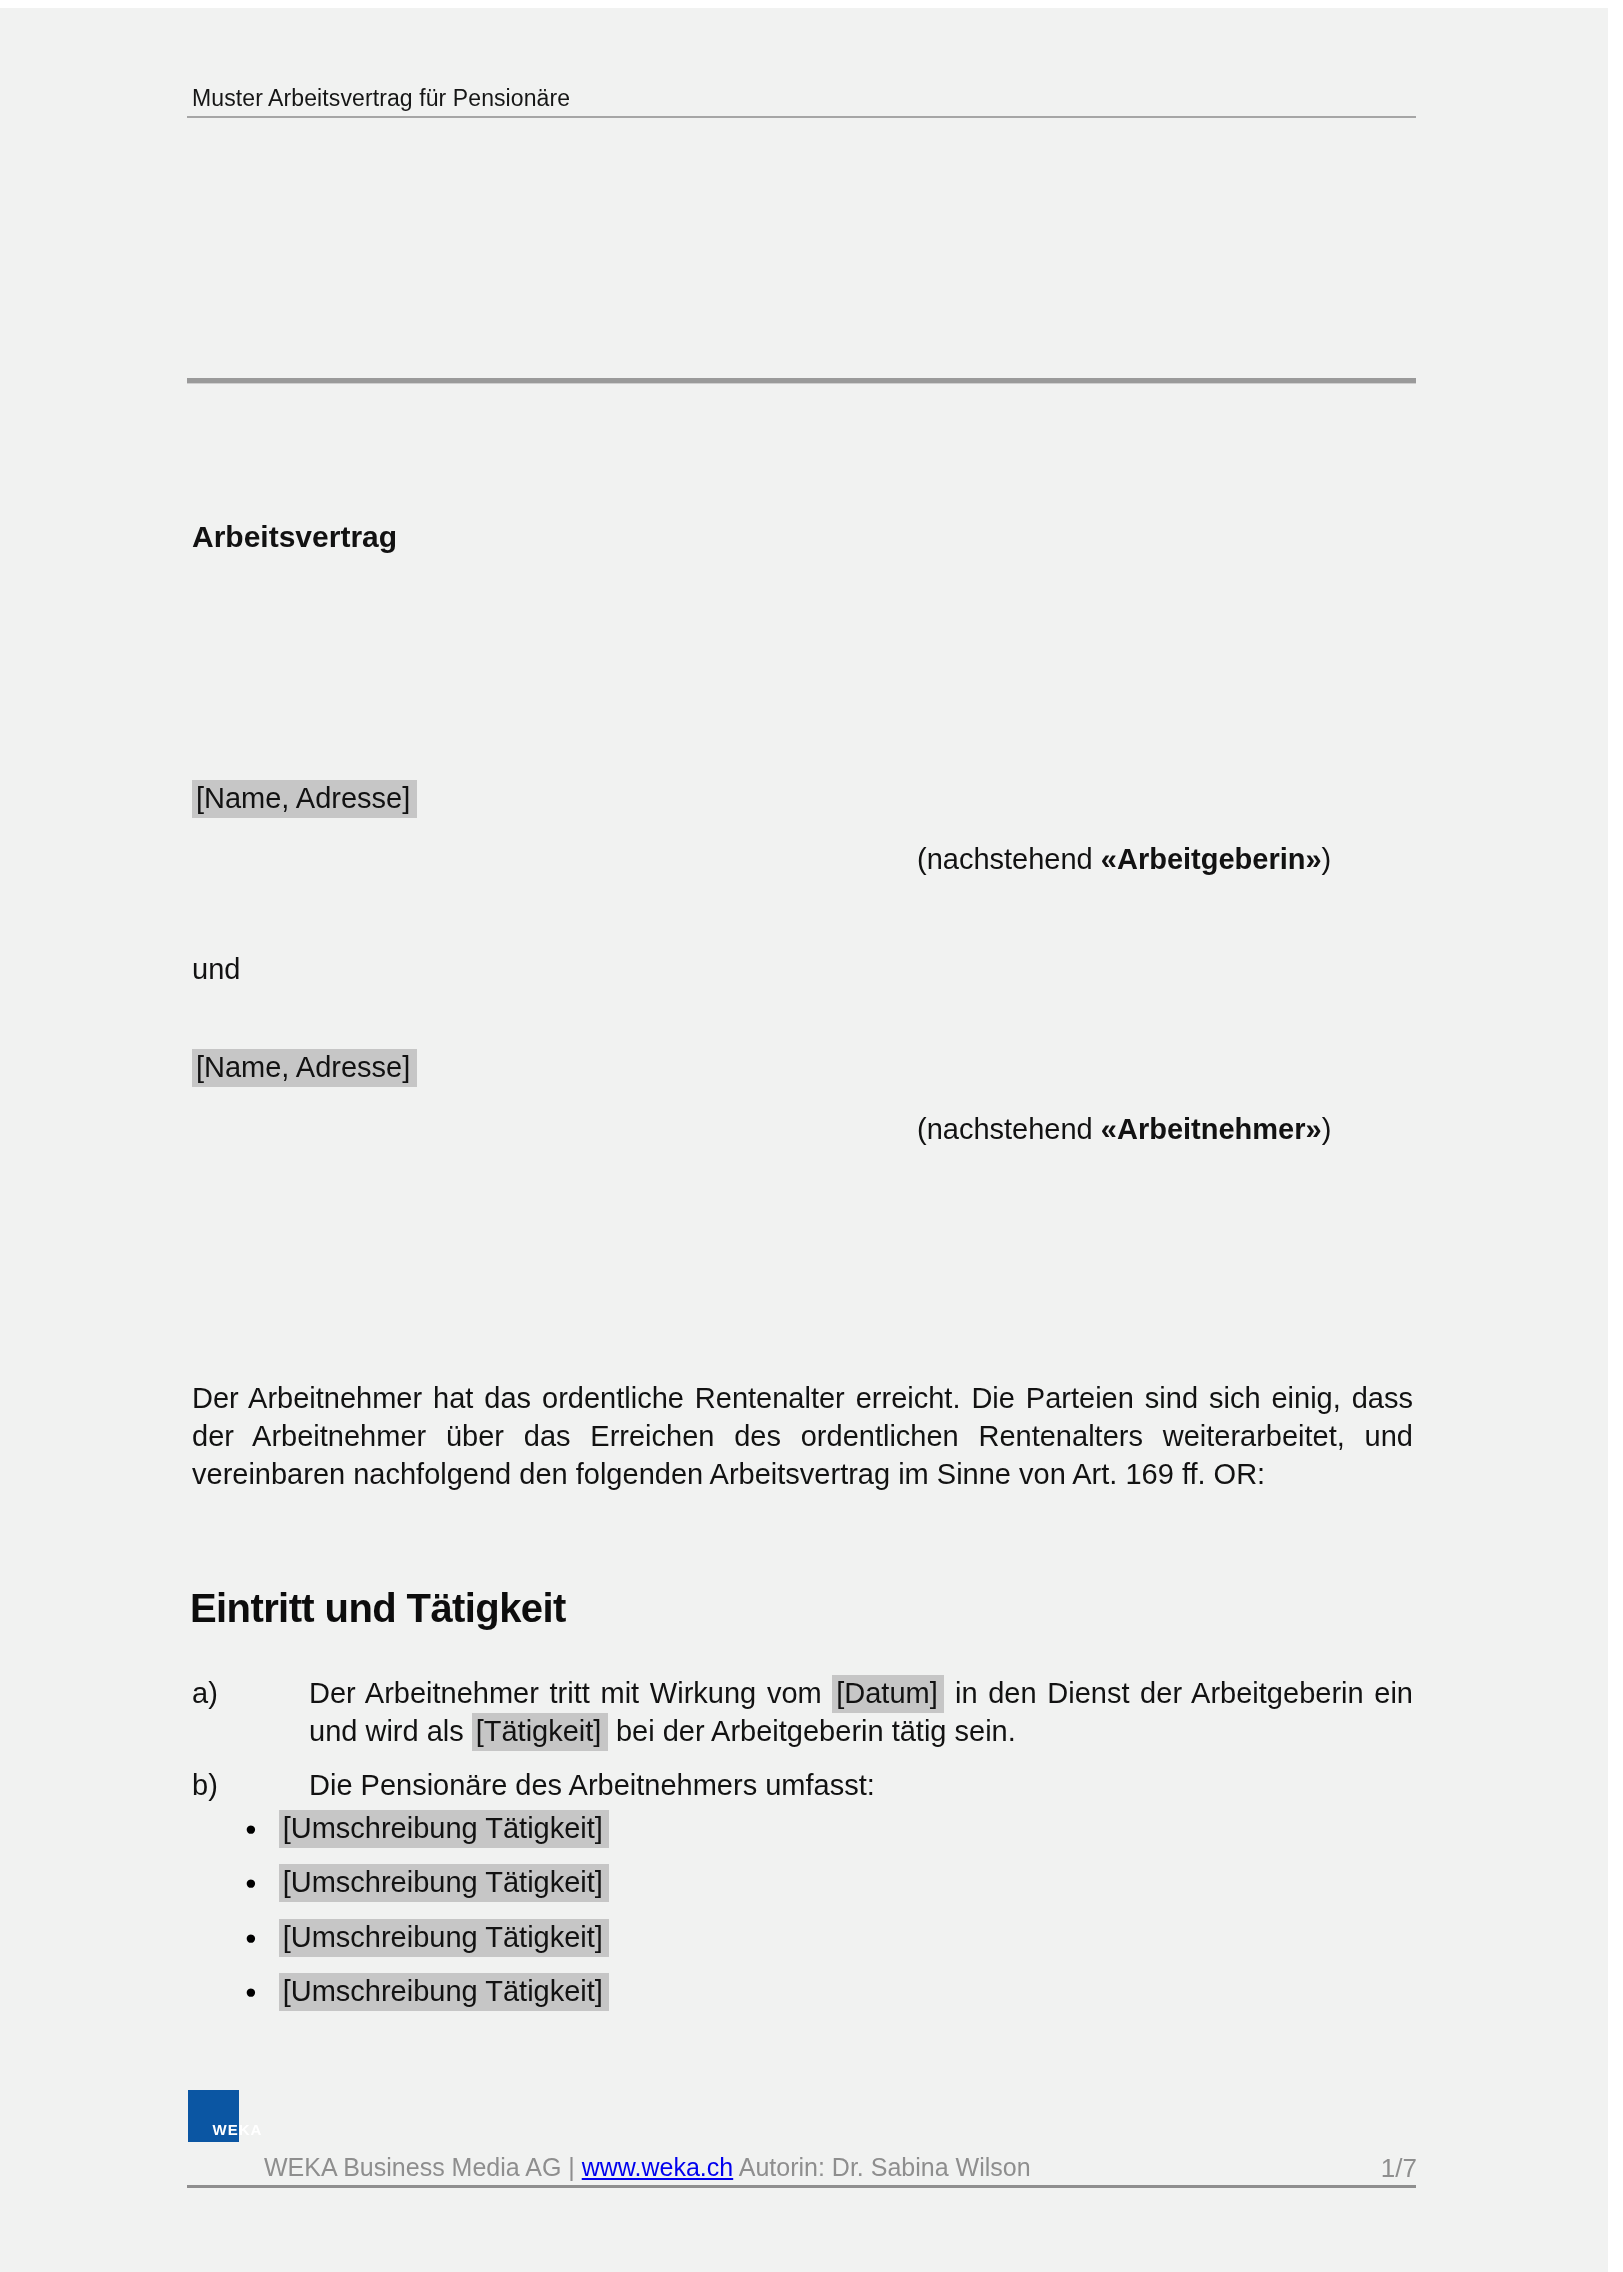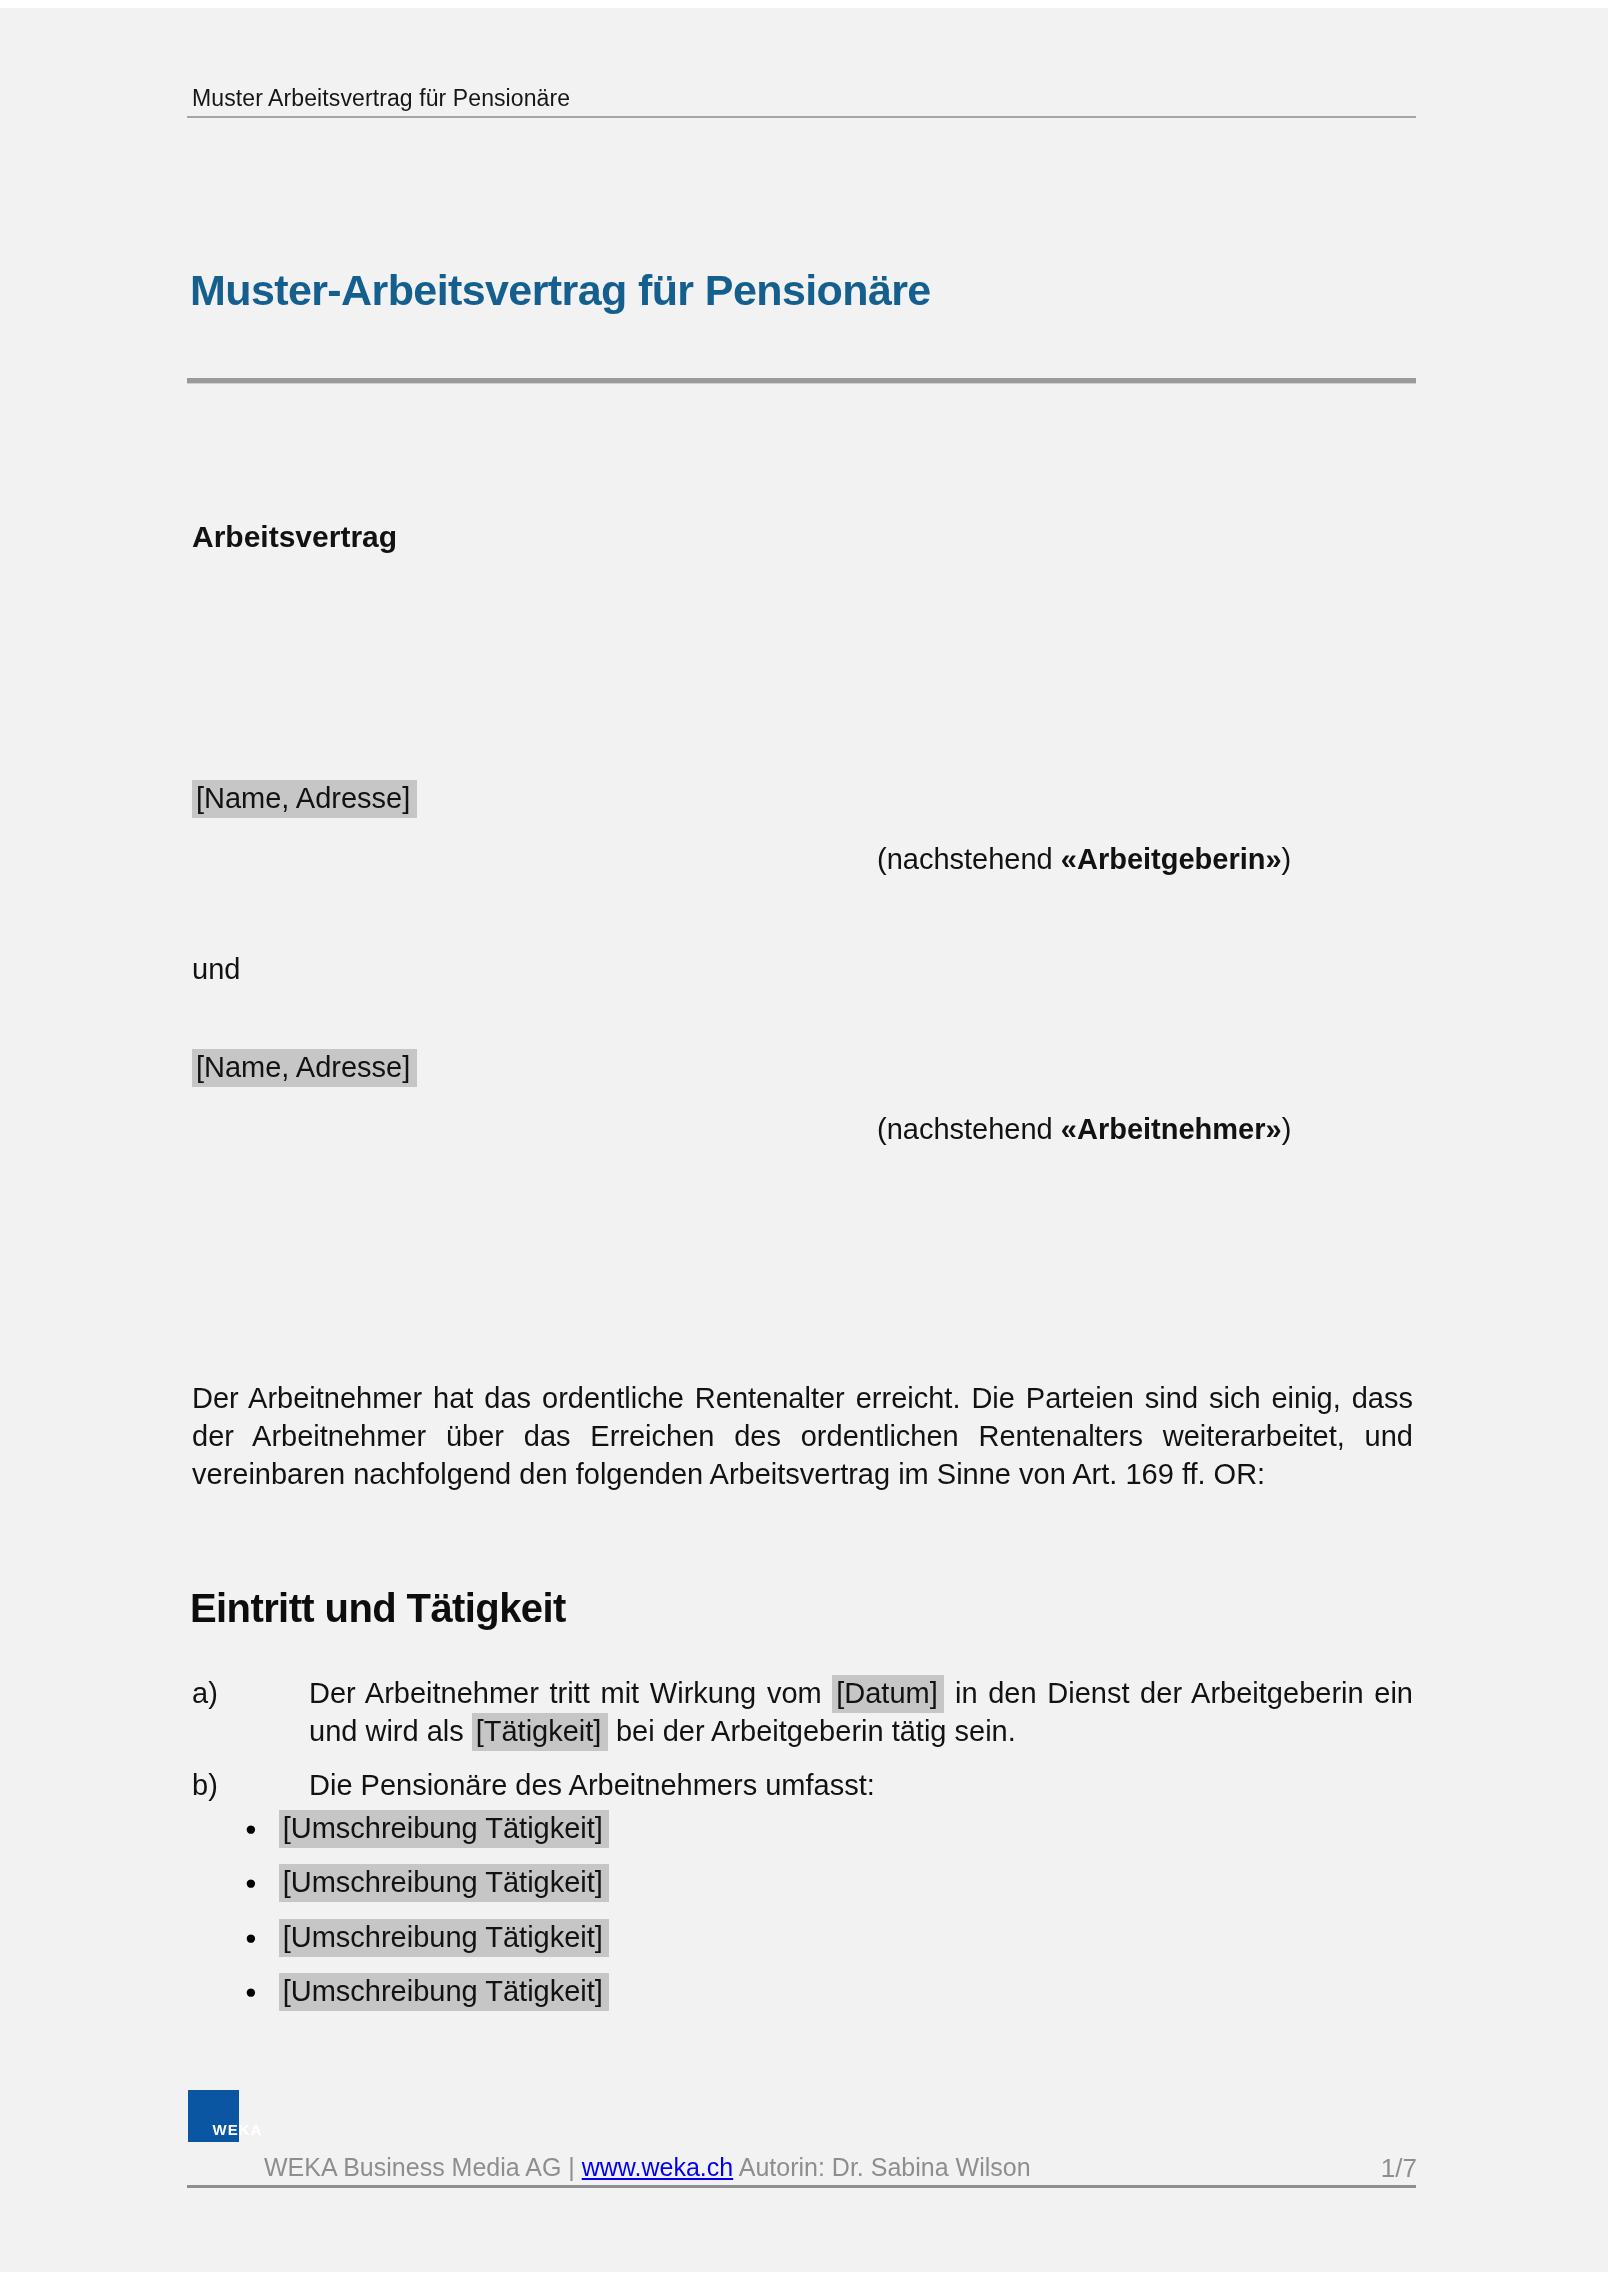--- a/index.html
+++ b/index.html
@@ -31,21 +31,21 @@
   .line-arbeitsvertrag{top:512px;font-weight:bold;font-size:30px;}
   .line-zwischen{top:674px;}
   .line-und{top:945px;}
 
   
   .ph{background:#c6c6c6;padding:1.9px 6.5px 3.9px 3.9px;margin-top:22px;}
   .ph-row1{left:192px;top:774px;font-size:29px;}
   .ph-row2{left:192px;top:1043px;font-size:29px;}
 
   
-  .nach{font-size:29px;white-space:nowrap;}
+  .nach{font-size:29px;white-space:nowrap;margin-left:40px;}
   .nach b{font-weight:bold;}
   .nach-1{left:877px;top:835px;}
   .nach-2{left:877px;top:1105px;}
 
   
   .intro{left:192px;top:1371px;width:1221px;font-size:29px;line-height:38px;text-align:justify;}
 
   
   .section-heading{left:190px;top:1578px;font-size:40px;font-weight:bold;letter-spacing:-0.6px;color:#0d0d0d;}
   .list-item{left:192px;width:1221px;font-size:29px;line-height:38px;text-align:justify;padding-left:117px;box-sizing:border-box;}
@@ -69,21 +69,20 @@
   .footer-rule{left:187px;top:2177px;width:1229px;height:2.6px;background:#8f8f8f;}
 </style>
 </head>
 <body>
 
 <div id="page">
 
   <div class="abs header-title">Muster Arbeitsvertrag für Pensionäre</div>
   <div class="abs header-rule"></div>
 
-  <h1 class="abs doc-title" style="margin:0;">Muster-Arbeitsvertrag für Pensionäre</h1>
   <div class="abs title-rule"></div>
 
   <div class="abs center-block line-arbeitsvertrag">Arbeitsvertrag</div>
 
   <div class="abs ph-row1">
     <span class="ph">[Name, Adresse]</span>
   </div>
 
   <div class="abs nach nach-1">
     <span>(nachstehend </span><b>«Arbeitgeberin»</b><span>)</span>

